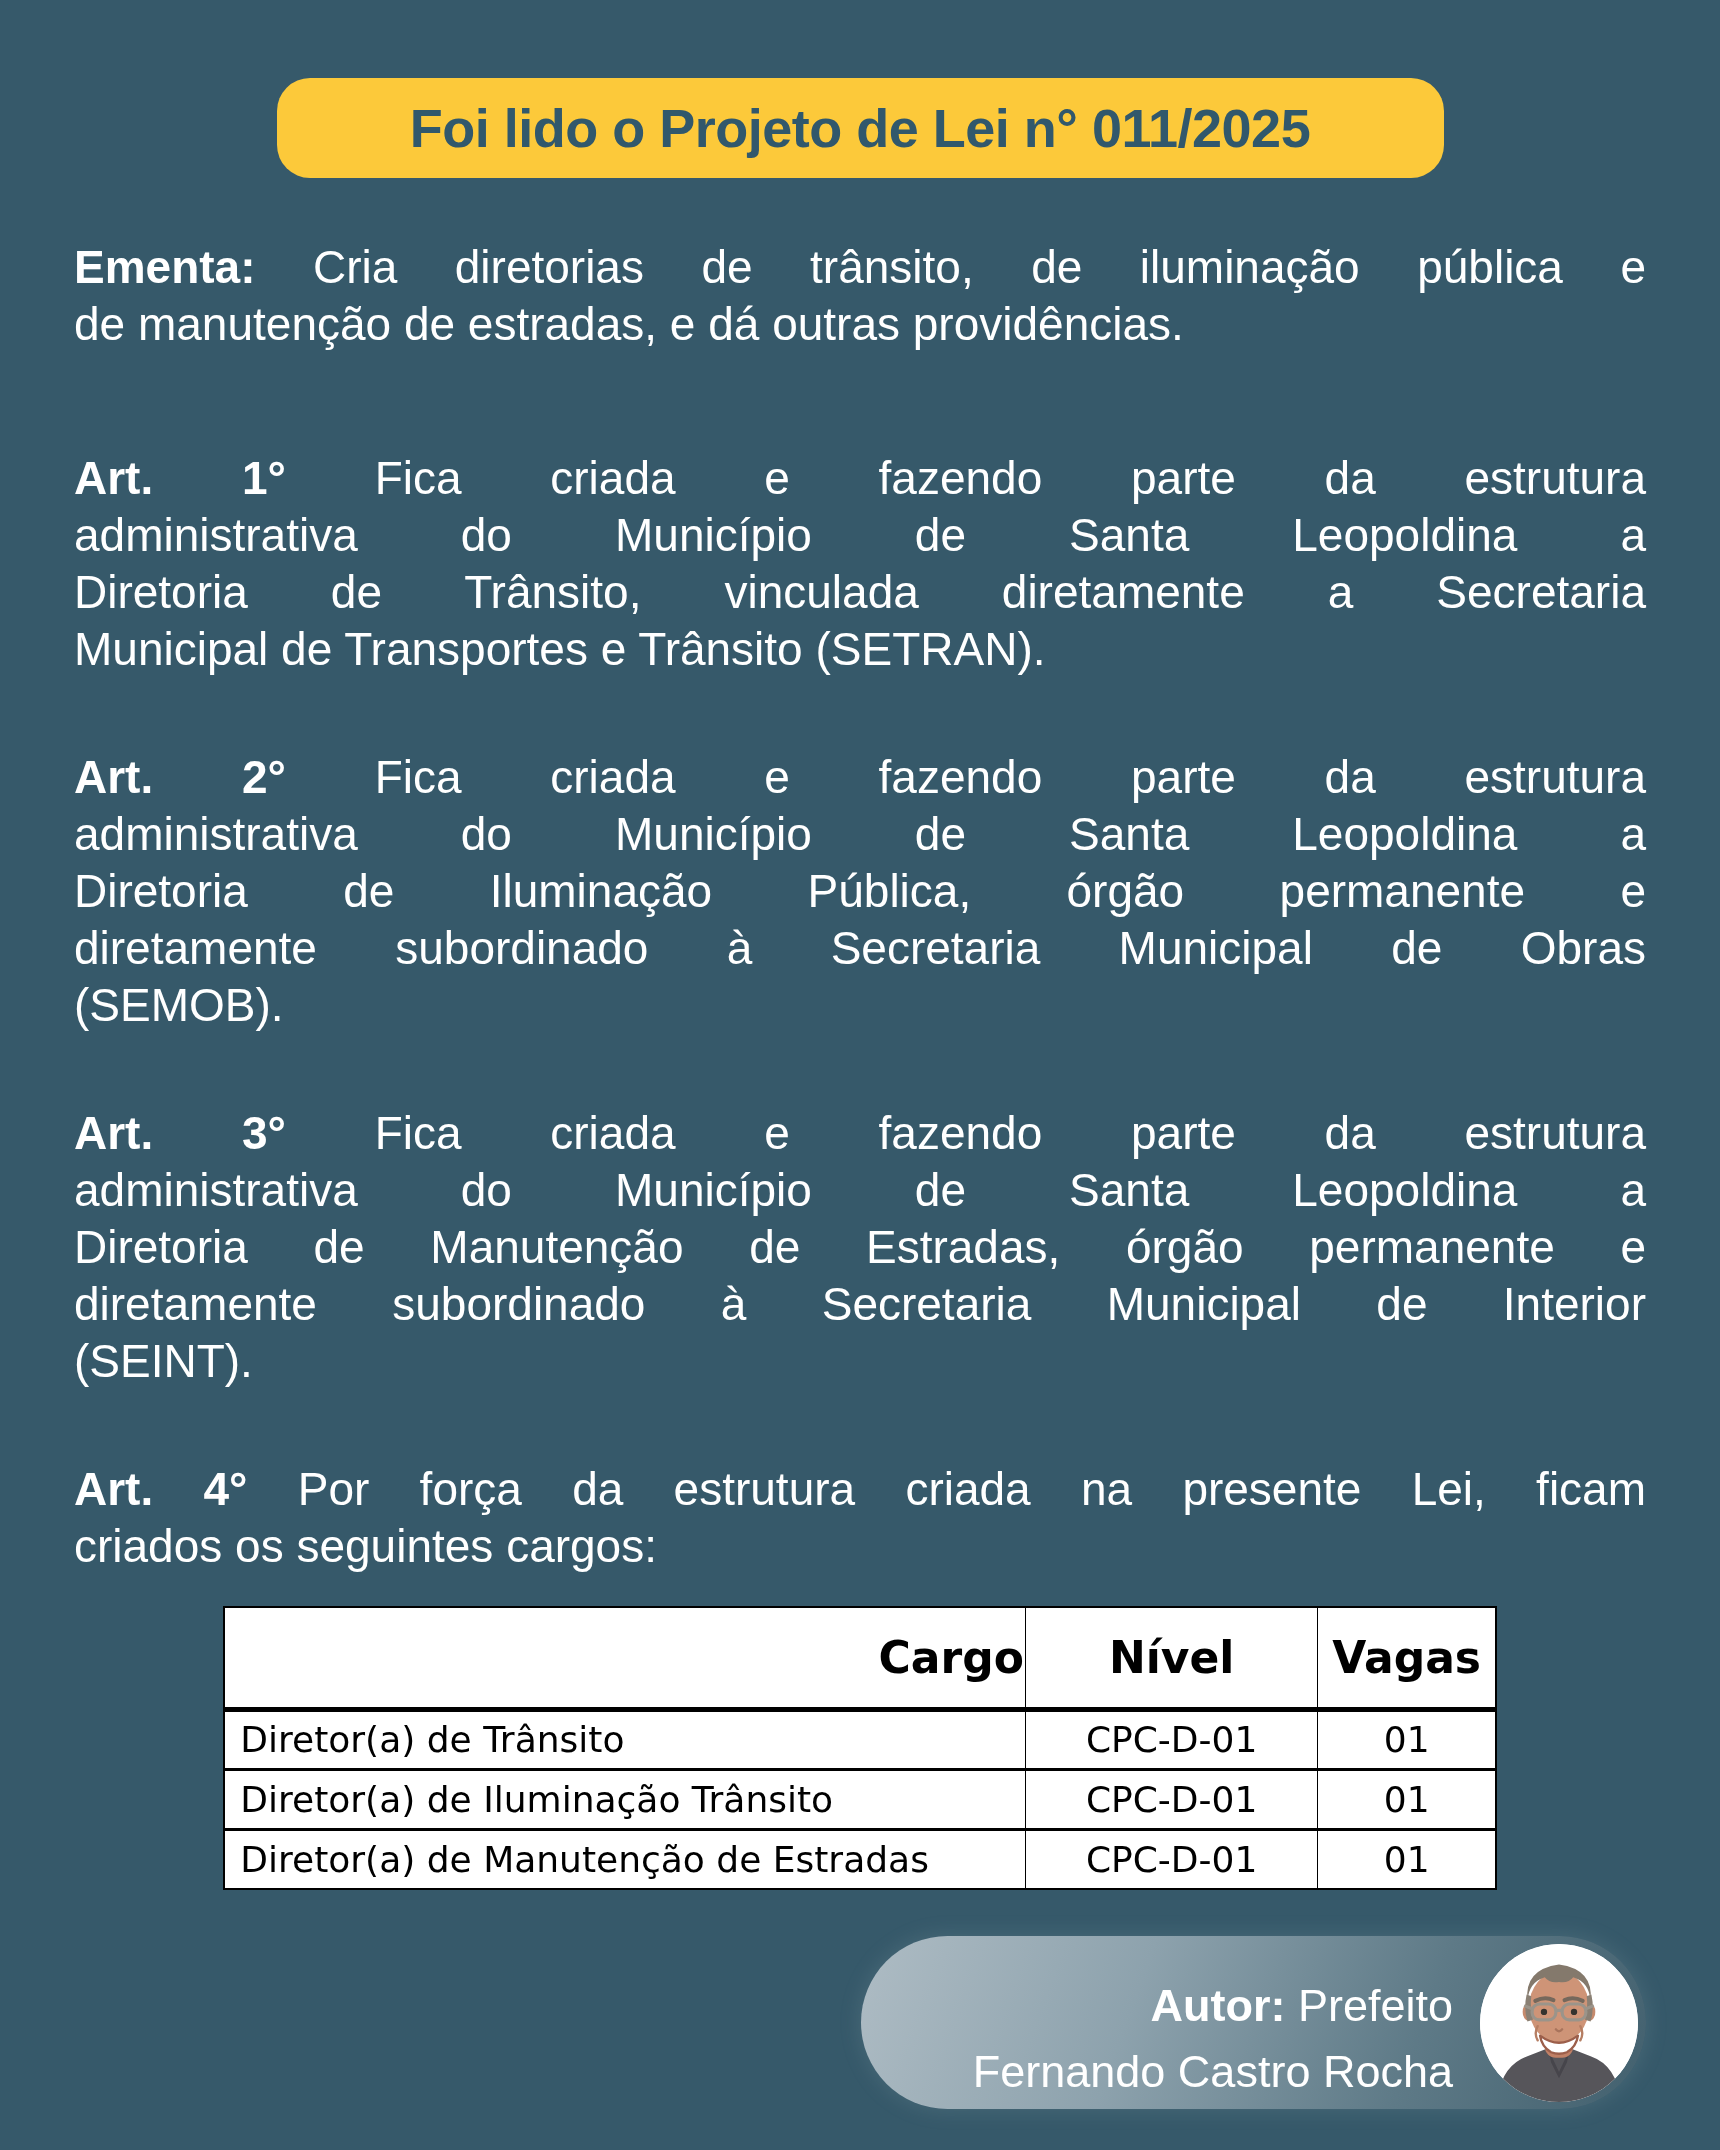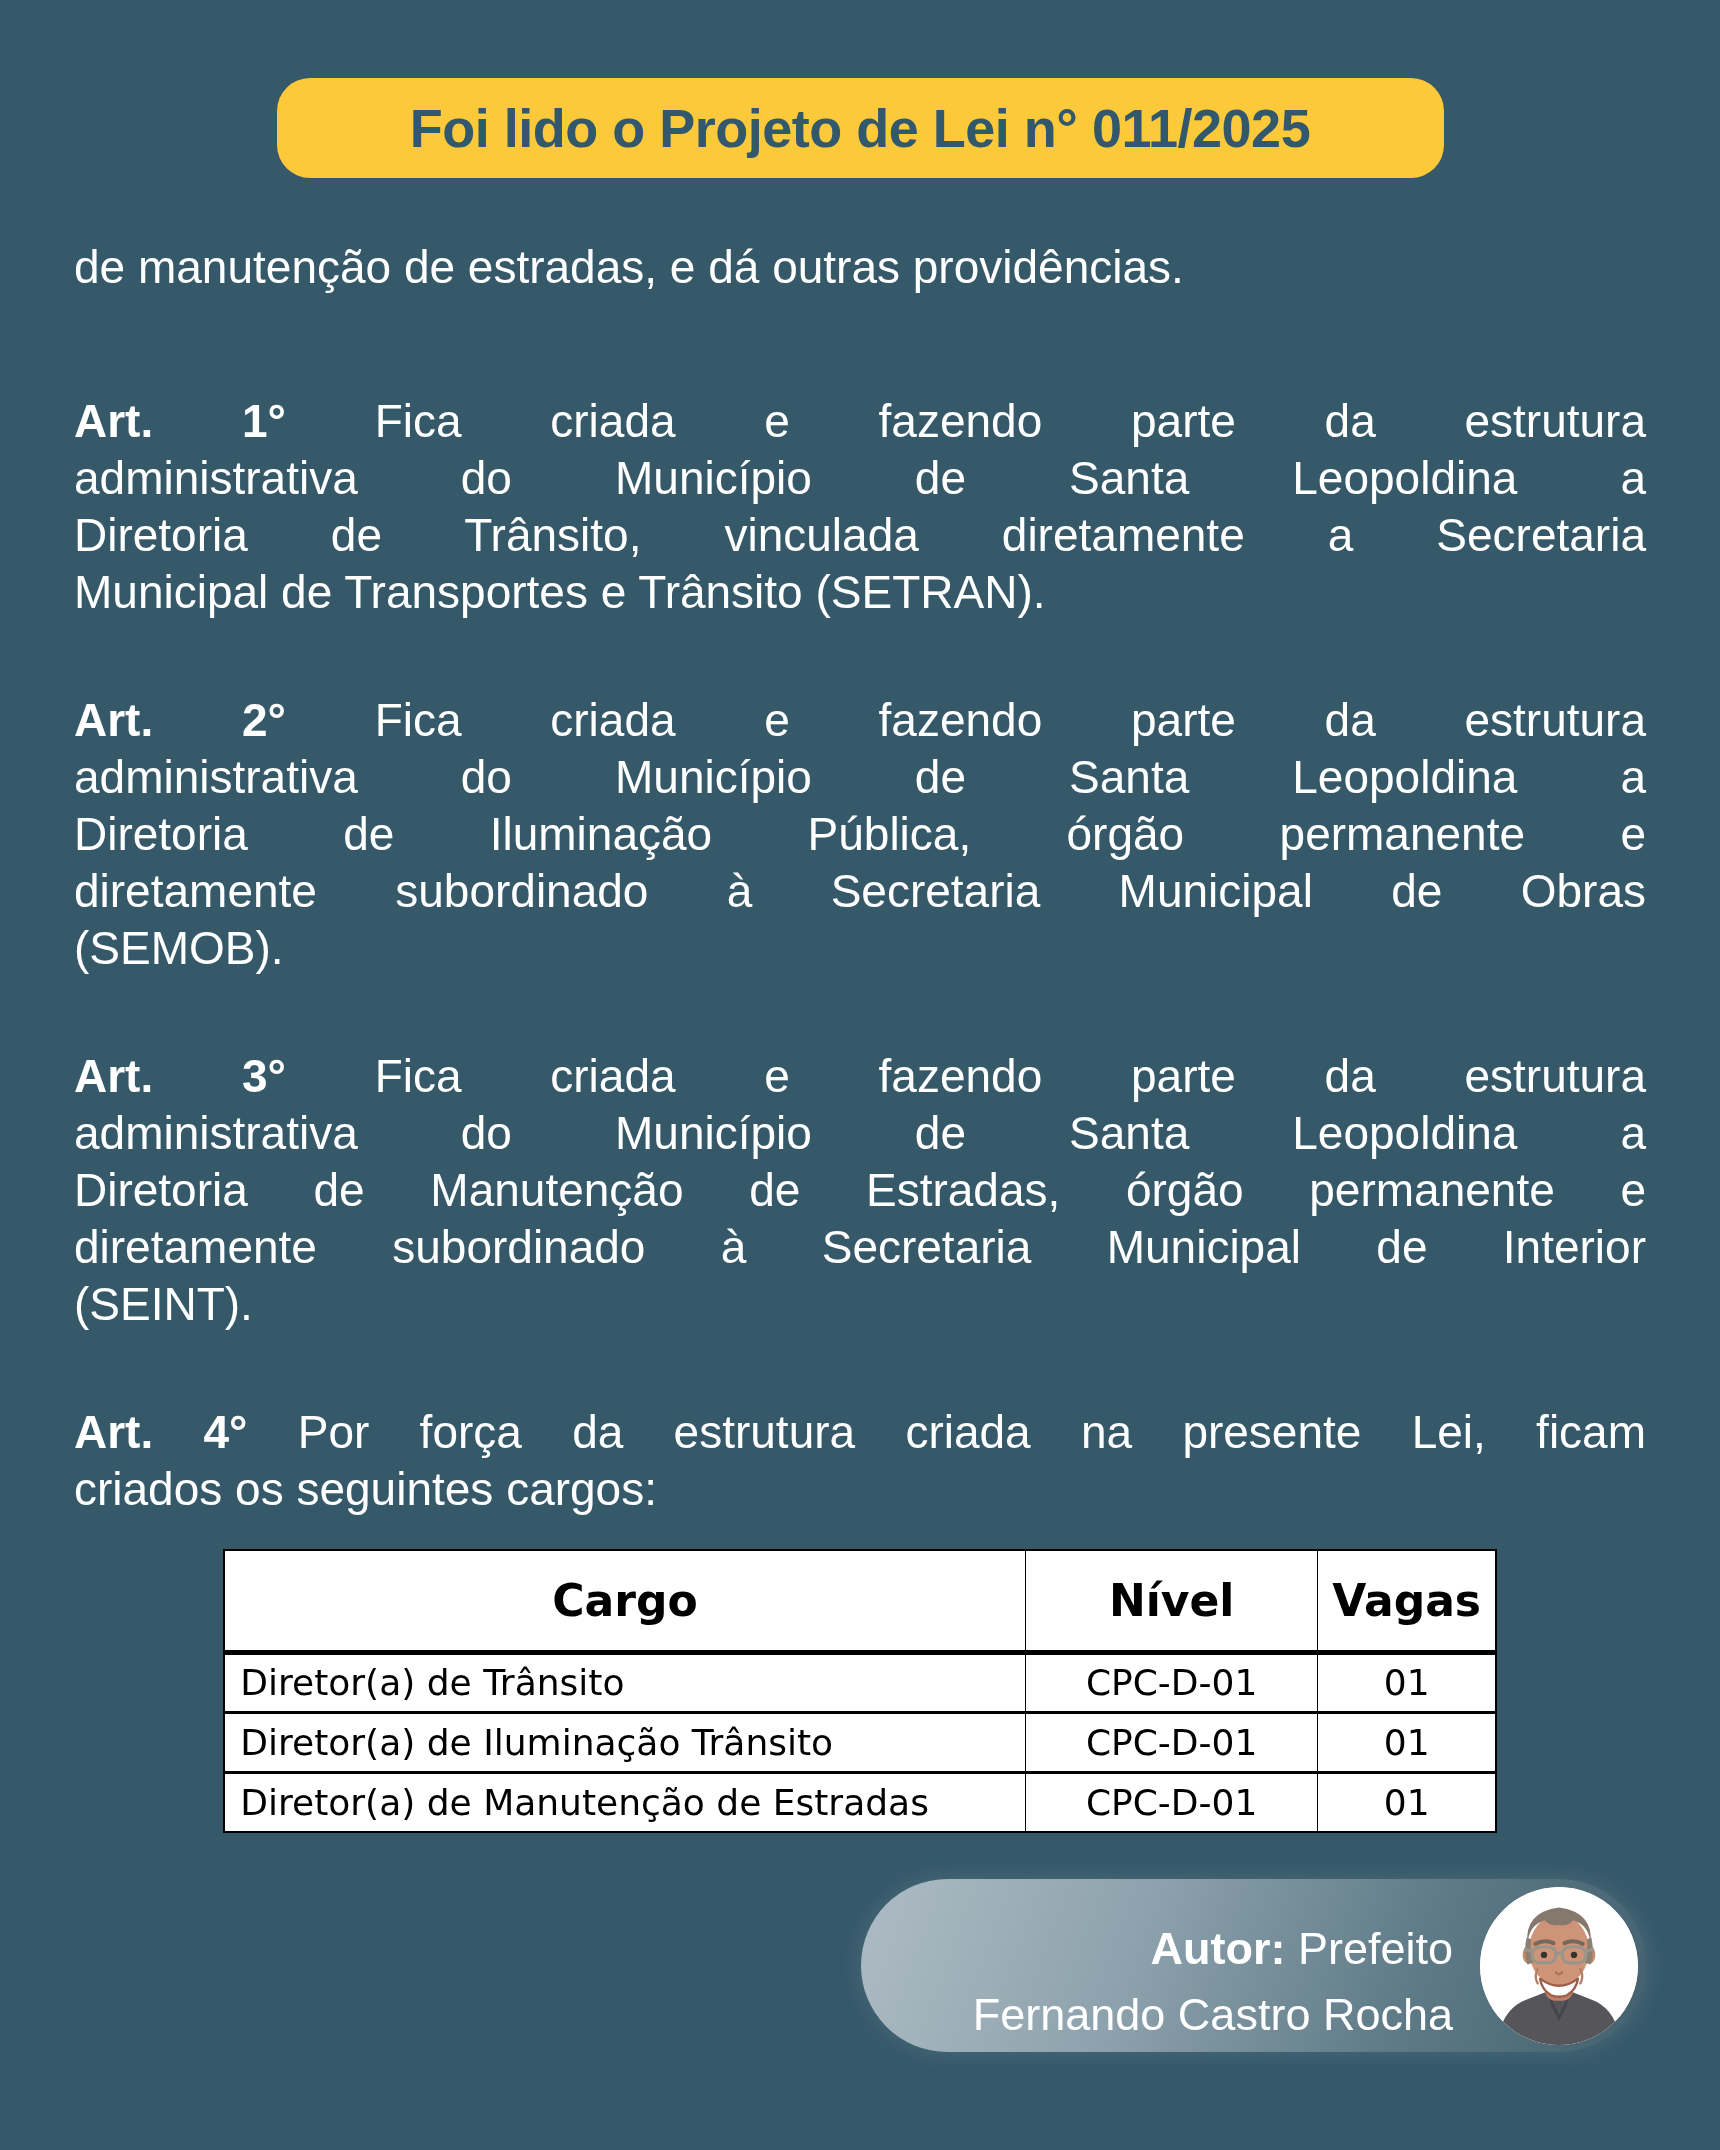--- a/index.html
+++ b/index.html
@@ -48,21 +48,21 @@
   }
   table.cargos th{
     height:102px;font-size:44px;font-weight:700;text-align:center;
     border-left:1.5px solid var(--table-border);
   }
   table.cargos thead tr{border-bottom:5.1px solid var(--table-border);}
   table.cargos td{
     height:60px;font-size:36px;font-weight:400;text-align:center;
     border-left:1.5px solid var(--table-border);
   }
-  table.cargos th:first-child,table.cargos td:first-child{border-left:none;}
+  table.cargos th:first-child,table.cargos td:first-child{border-left:none;text-align:right;}
   table.cargos td:first-child{text-align:left;padding-left:15.3px;}
   table.cargos tbody tr:not(:last-child){border-bottom:3.6px solid var(--table-border);}
   .badge{
     position:relative;
     width:785px;height:173px;
     margin:46px 74px 0 auto;
     border-radius:87px;
     background:linear-gradient(110deg,#aebcc4 0%,#8da2ad 35%,#5e7a87 70%,#42606E 100%);
     box-shadow:0 0 20.4px 2px rgba(150,170,180,0.18);
   }
@@ -82,20 +82,21 @@
 </style>
 </head>
 <body>
 
 <div class="banner">
   <span class="banner-title">Foi lido o Projeto de Lei n° 011/2025</span>
 </div>
 
 <div class="content">
     <div class="para">
+      <div class="line just"><b>Ementa:</b> Cria diretorias de trânsito, de iluminação pública e</div>
       <div class="line nojust">de manutenção de estradas, e dá outras providências.</div>
     </div>
     <div class="para">
       <div class="line just"><b>Art. 1°</b> Fica criada e fazendo parte da estrutura</div>
       <div class="line just">administrativa do Município de Santa Leopoldina a</div>
       <div class="line just">Diretoria de Trânsito, vinculada diretamente a Secretaria</div>
       <div class="line nojust">Municipal de Transportes e Trânsito (SETRAN).</div>
     </div>
     <div class="para">
       <div class="line just"><b>Art. 2°</b> Fica criada e fazendo parte da estrutura</div>

